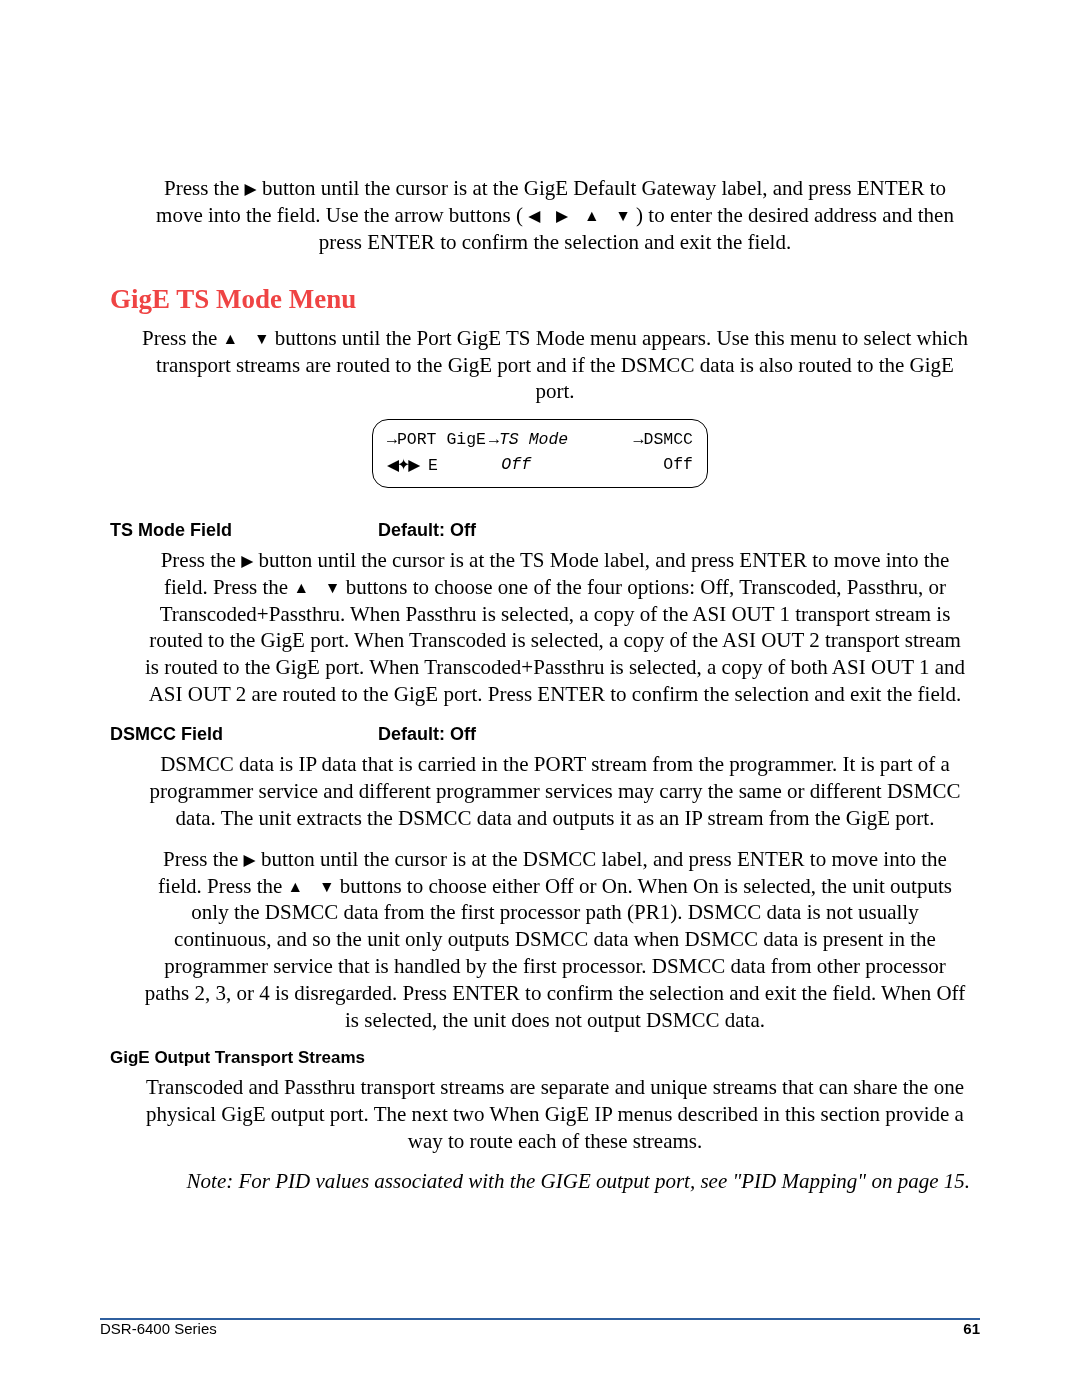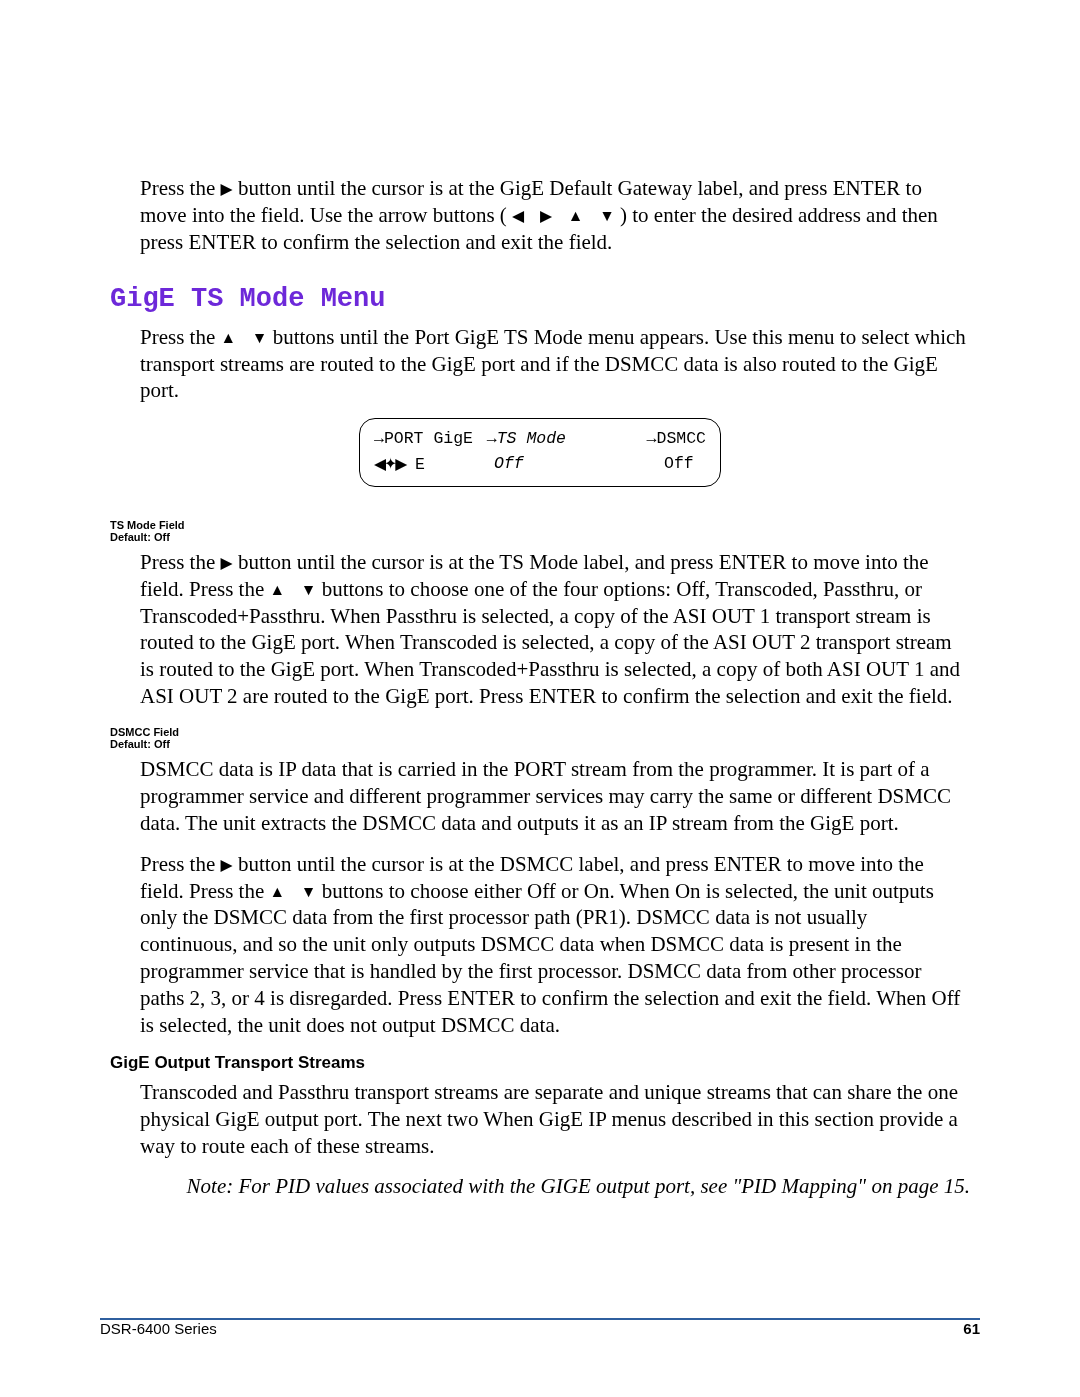--- a/index.html
+++ b/index.html
@@ -14,57 +14,56 @@
     box-sizing: border-box;
     width: 1080px;
     min-height: 1397px;
     padding: 175px 110px 0 110px;
     position: relative;
   }
   .body-text {
     font-size: 21px;
     line-height: 1.28;
     margin: 0 0 14px 0;
-    text-align: left;
+    text-align: center;
   }
   .indent {
     margin-left: 30px;
   }
   h2.section-title {
-    font-family: Liberation Mono, monospace;
-    color: #6d28d9;
+    font-family: Liberation Serif, serif;
+    color: #ef4444;
     font-size: 27px;
     font-weight: bold;
     margin: 28px 0 10px 0;
   }
   .lcd-box {
     border: 1.5px solid #000;
     border-radius: 16px;
-    width: 362px;
+    width: 336px;
     margin: 14px auto 32px auto;
     padding: 8px 14px 8px 14px;
     font-family: "Courier New", Courier, monospace;
     font-size: 16.5px;
     line-height: 1.5;
     box-sizing: border-box;
   }
   .lcd-row {
     display: flex;
     white-space: pre;
   }
   .lcd-row .c1 { width: 120px; }
   .lcd-row .c2 { width: 170px; font-style: italic; }
   .lcd-row .c3 { flex: 1; }
   .field-row {
     display: flex;
     font-family: Arial, Helvetica, sans-serif;
-    font-size: 11px;
+    font-size: 18px;
     font-weight: bold;
     margin: 16px 0 6px 0;
-    flex-direction: column;
   }
   .field-row .f1 { width: 268px; }
   .field-row .f2 { }
   .subhead {
     font-family: Arial, Helvetica, sans-serif;
     font-size: 17px;
     font-weight: bold;
     margin: 4px 0 6px 0;
   }
   .note {

